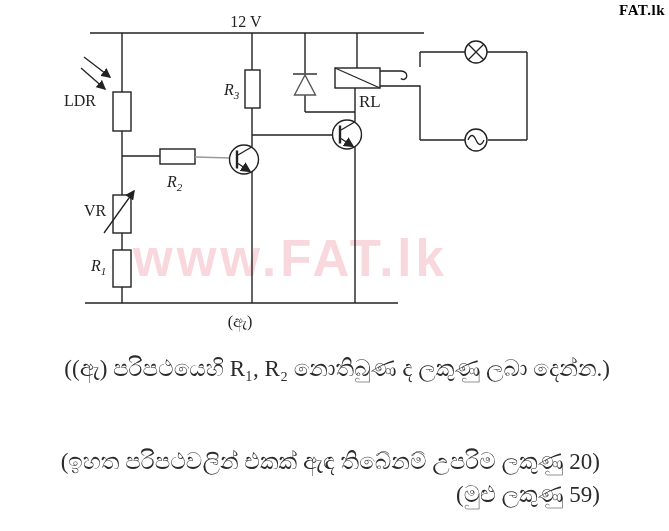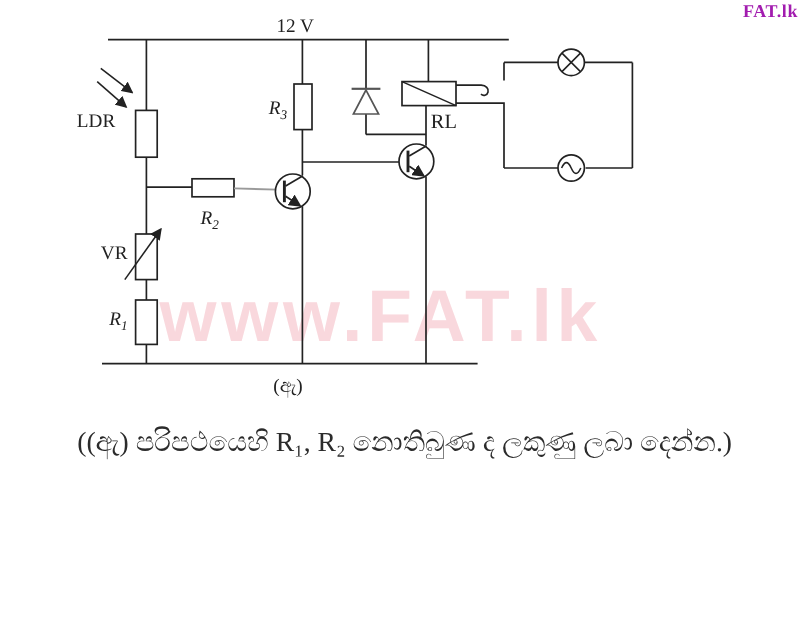--- a/index.html
+++ b/index.html
@@ -1,19 +1,19 @@
 <!DOCTYPE html>
 <html><head>
 <meta charset="utf-8">
 <style>
   html,body{margin:0;padding:0;background:#fff;}
   #page{position:relative;width:669px;height:531px;background:#ffffff;overflow:hidden;
         font-family:"Liberation Serif", serif;color:#222;}
   .wm-center{position:absolute;left:133px;top:233px;font-family:"Liberation Sans",sans-serif;
-             font-weight:900;font-size:61px;letter-spacing:4px;line-height:1;z-index:0;
+             font-weight:900;font-size:51px;letter-spacing:4px;line-height:1;z-index:0;
              user-select:none;}
   .wm-corner{position:absolute;right:4px;top:2px;font-family:"Liberation Serif",serif;
              font-weight:bold;font-size:15px;letter-spacing:0.5px;z-index:3;}
   svg.circuit{position:absolute;left:0;top:0;z-index:1;}
   .note{position:absolute;font-size:23px;white-space:nowrap;color:#2b2b2b;z-index:2;}
   .n1{top:356px;right:59px;}
   .n2{top:414px;right:65px;}
   .n3{top:449px;right:69px;}
   .n4{top:482px;right:69px;}
   svg text{font-family:"Liberation Serif",serif;fill:#222;}
@@ -87,15 +87,17 @@
     <path d="M420,52 H465 M487,52 H527 M527,52 V140 M527,140 H488 M465,140 H420" stroke="#222" stroke-width="1.4" fill="none"></path>
     <circle cx="476" cy="52" r="11" fill="#fff" stroke="#222" stroke-width="1.4"></circle>
     <path d="M468.3,44.3 L483.7,59.7 M483.7,44.3 L468.3,59.7" stroke="#222" stroke-width="1.3" fill="none"></path>
     <circle cx="476" cy="140" r="11" fill="#fff" stroke="#222" stroke-width="1.4"></circle>
     <path d="M468,140 q4,-9 8,0 q4,9 8,0" stroke="#222" stroke-width="1.3" fill="none"></path>
 
     <text x="240" y="327" font-size="16" text-anchor="middle">(ඇ)</text>
   </svg>
 
   <div class="note n1">((ඇ) පරිපථයෙහි R₁, R₂ නොතිබුණ ද ලකුණු ලබා දෙන්න.)</div>
+  <div class="note n3">(ඉහත පරිපථවලින් එකක් ඇඳ තිබේනම් උපරිම ලකුණු 20)</div>
+  <div class="note n4">(මුළු ලකුණු 59)</div>
 
-  <div class="wm-corner" style="color:#a21caf;">FAT.lk</div>
+  <div class="wm-corner" style="color:#000000;">FAT.lk</div>
 </div>
 
 </body></html>

